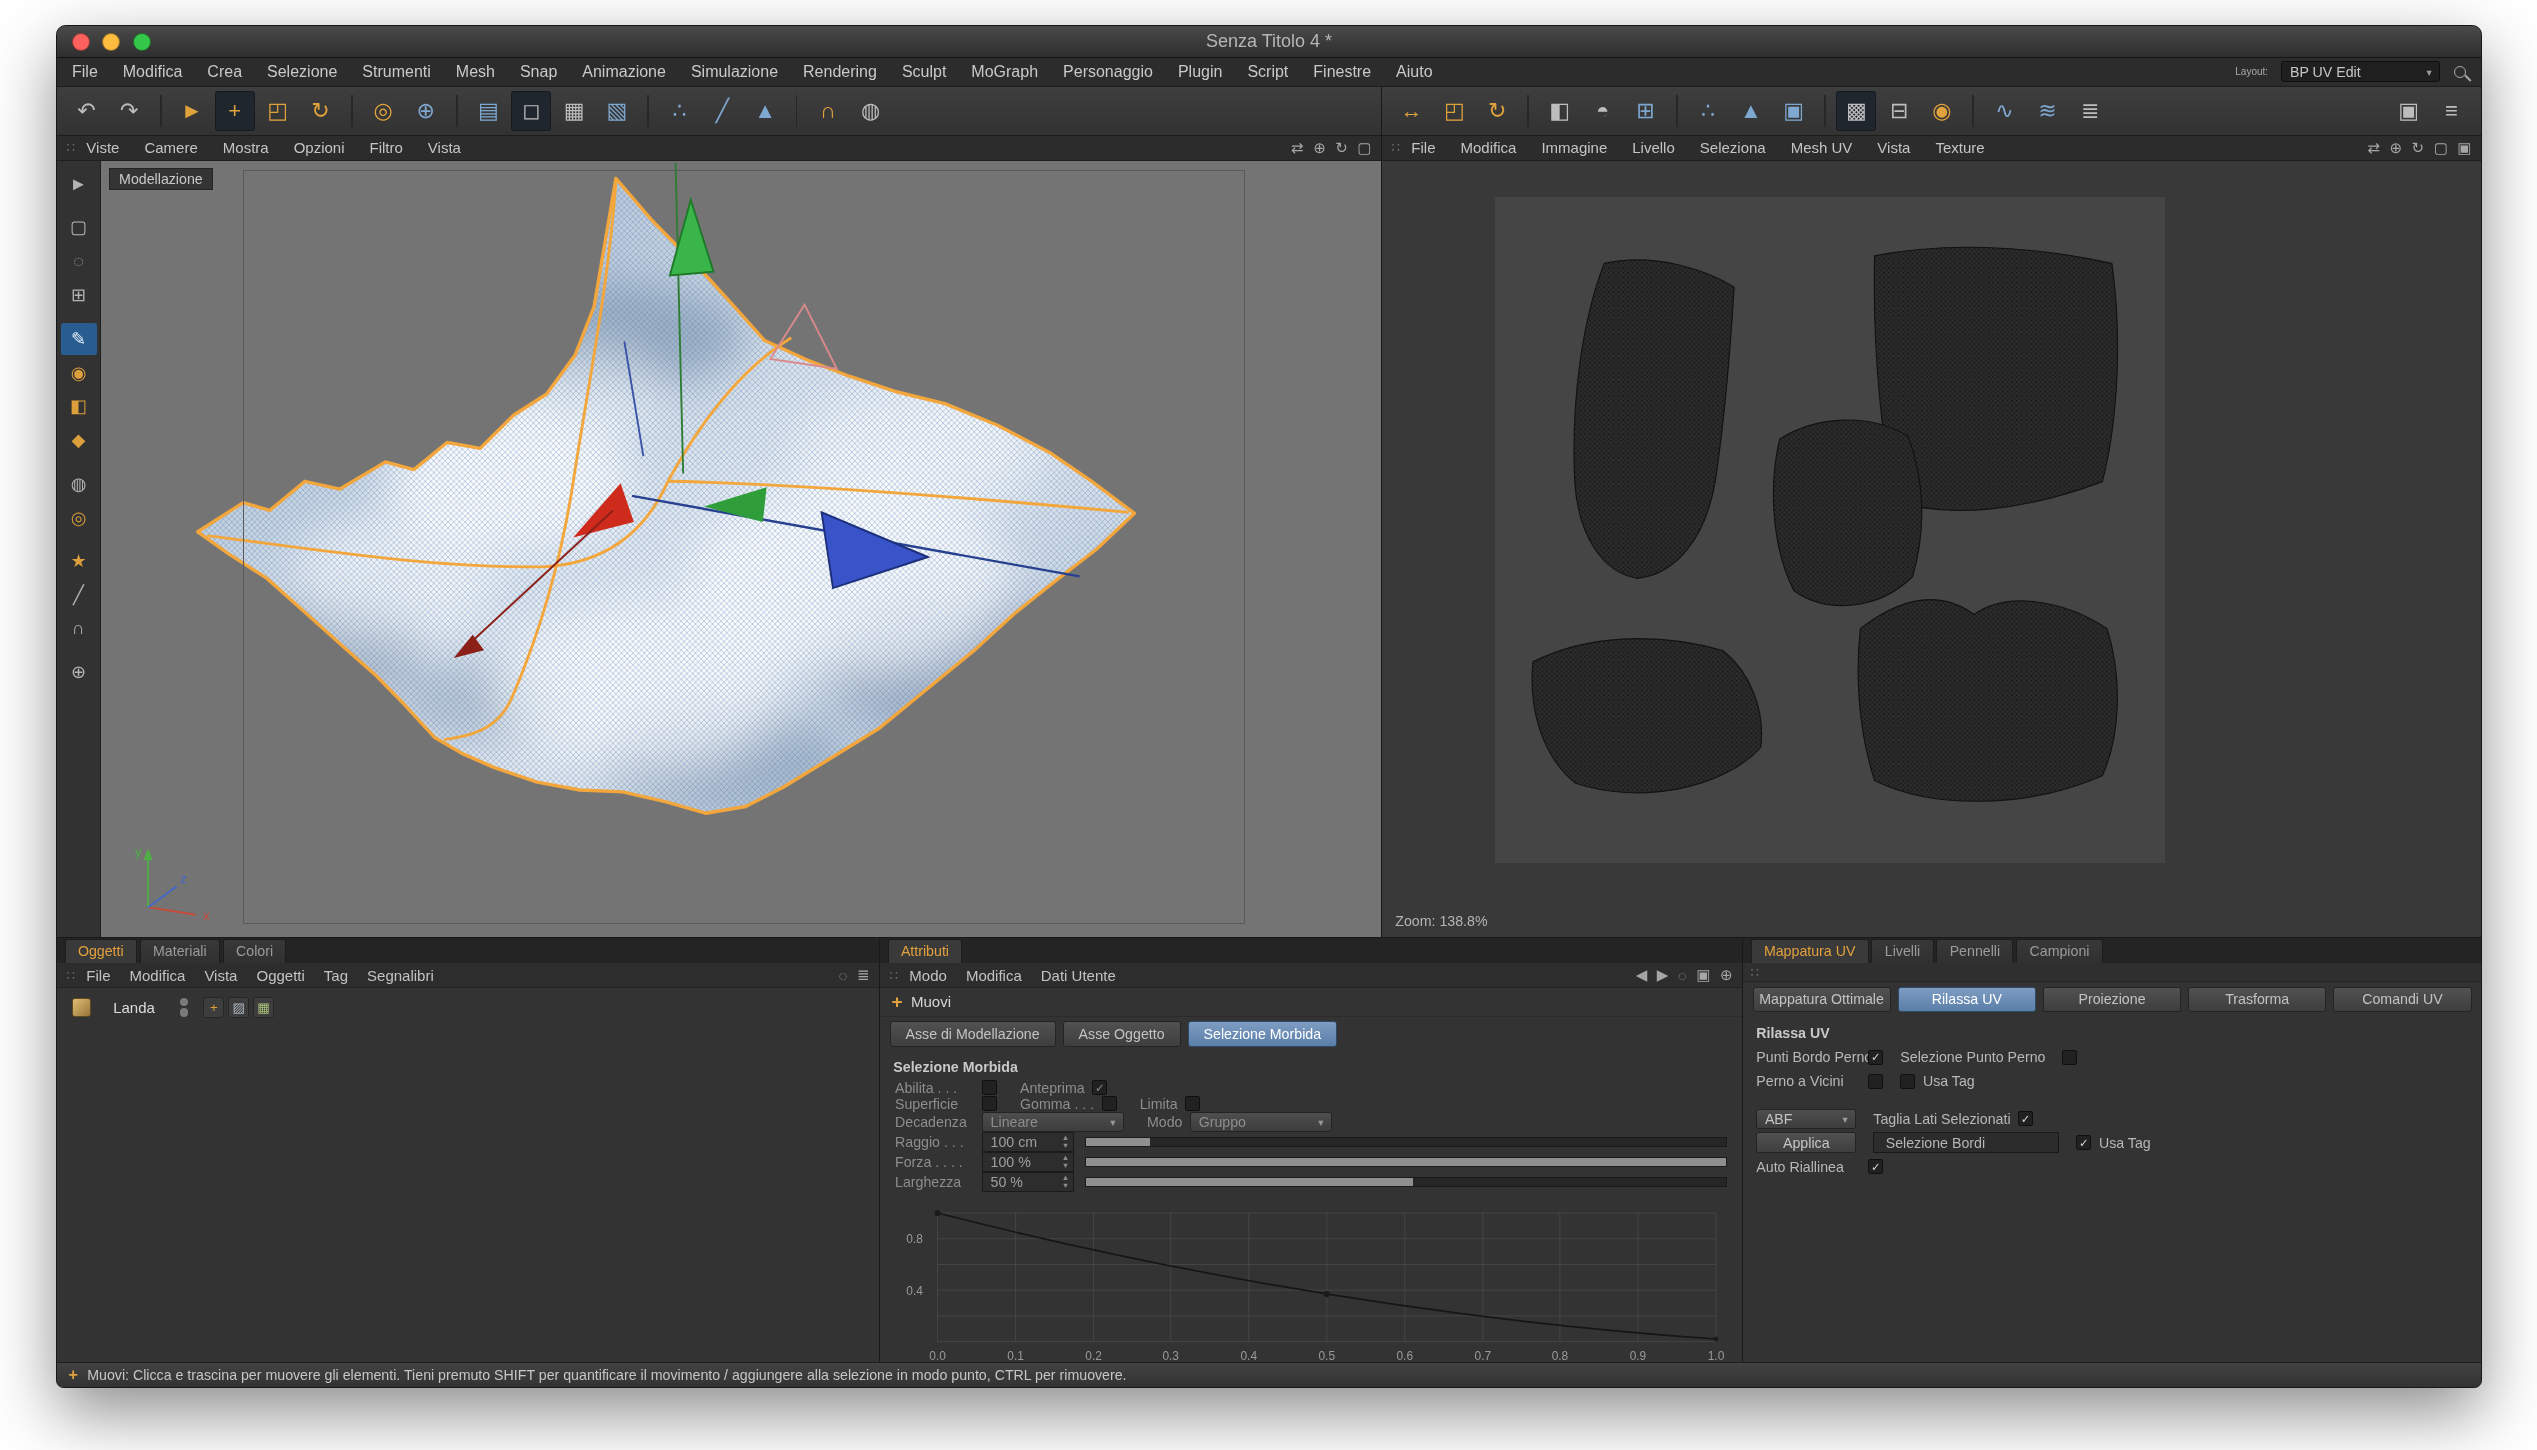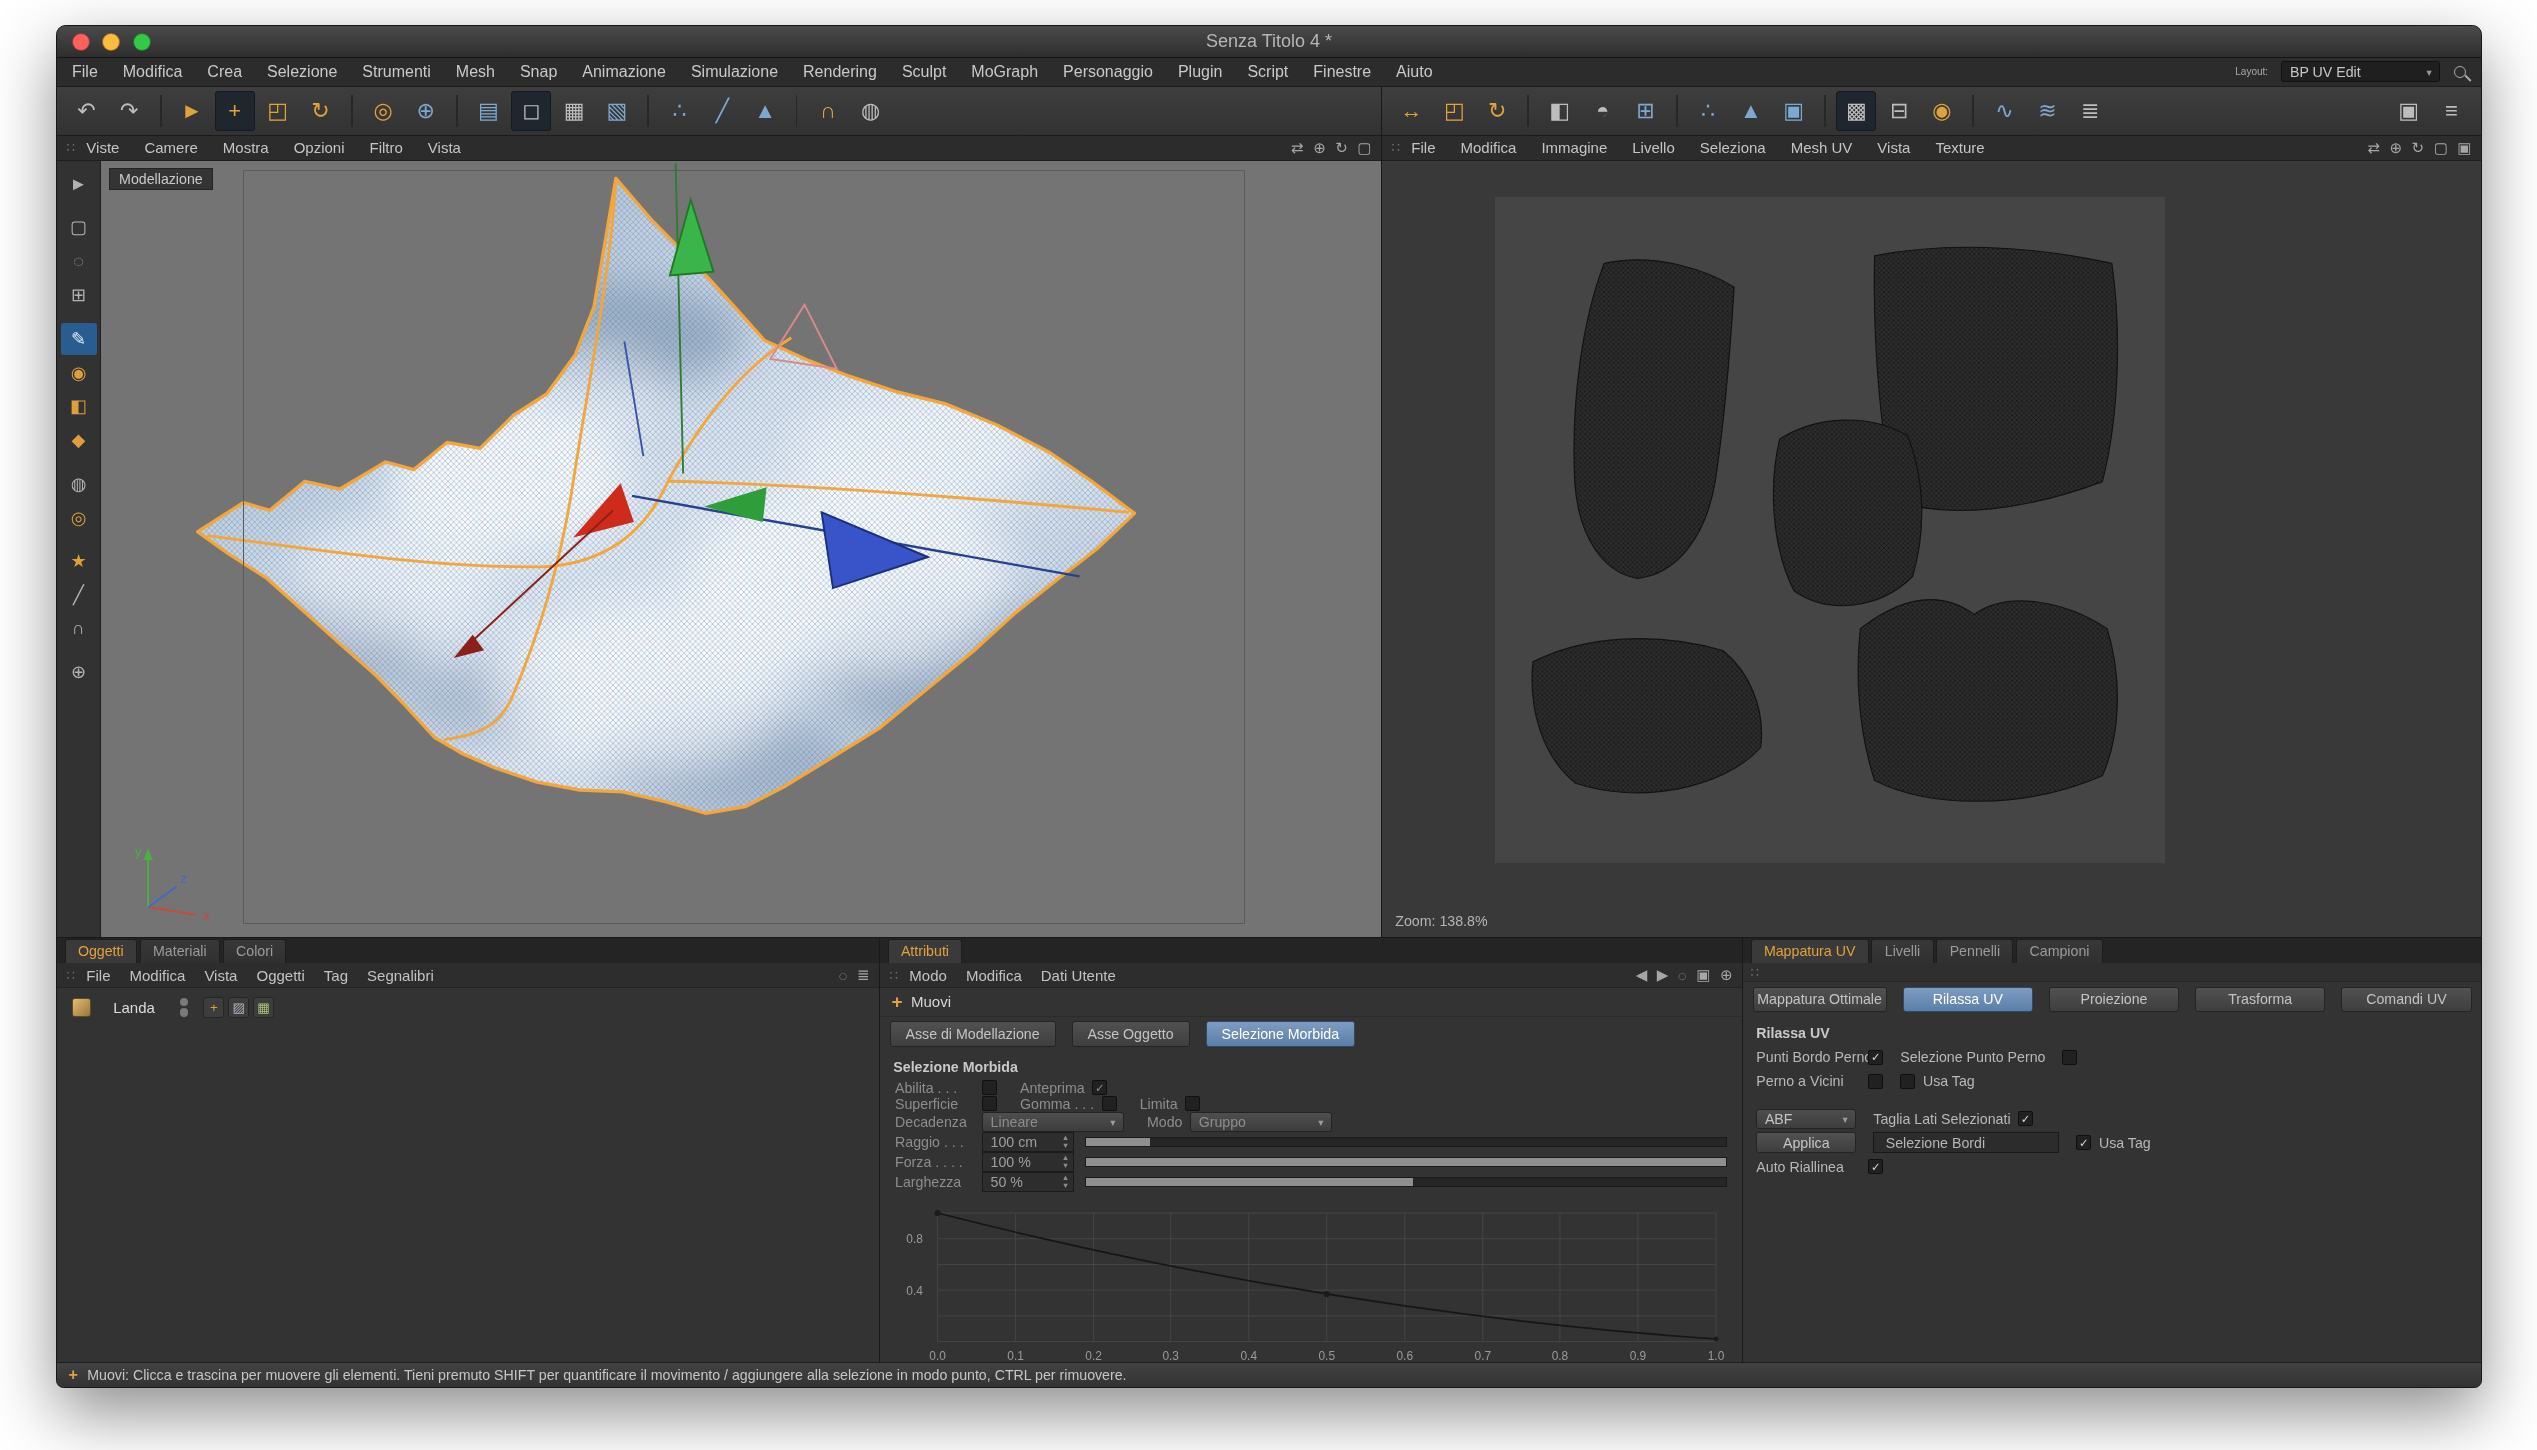--- a/index.html
+++ b/index.html
@@ -103,21 +103,21 @@
   .tags{display:flex;gap:3.8px;margin-left:15px}
   .tag-chip{width:21px;height:21px;border-radius:2.8px;background:#3d3d3d;border:0.9px solid #262626;color:#aab4be;
     font-size:13.3px;display:flex;align-items:center;justify-content:center}
   .tag-chip.accent{color:#dd9f3b}
   .tag-chip.green{color:#a9c27c}
 
   
   .tool-head{height:28.5px;flex:none;display:flex;align-items:center;gap:8.5px;padding:0 11.4px;color:#d6d6d6;font-size:15px;
     border-bottom:0.9px solid #2b2b2b}
   .tool-ico{color:#e0a23c;font-weight:bold;font-size:19px}
-  .mode-tabs{display:flex;gap:16px;padding:4.7px 9.5px;flex:none}
+  .mode-tabs{display:flex;gap:7px;padding:4.7px 9.5px;flex:none}
   .mbtn{background:linear-gradient(#515151,#3e3e3e);border:0.9px solid #242424;border-radius:2.8px;color:#c3c3c3;
     font-size:14.2px;padding:3.8px 15px;white-space:nowrap}
   .mbtn.active{background:linear-gradient(#7e9cc2,#5a7fa8);border-color:#2e4a66;color:#ffffff}
   .mode-tabs.five .mbtn{flex:1;text-align:center;padding:3.8px 3.8px}
   .sect{font-weight:bold;color:#c9c9c9;font-size:14.2px;padding:7.6px 13.3px 4.7px}
   .arow{display:flex;align-items:center;height:22px;padding-left:15px;font-size:14.2px;color:#b5b5b5}
   .alabel{white-space:nowrap}
   .w1{width:87px;flex:none}
   .w2{width:112px;flex:none}
   .w3{width:100px;flex:none}

